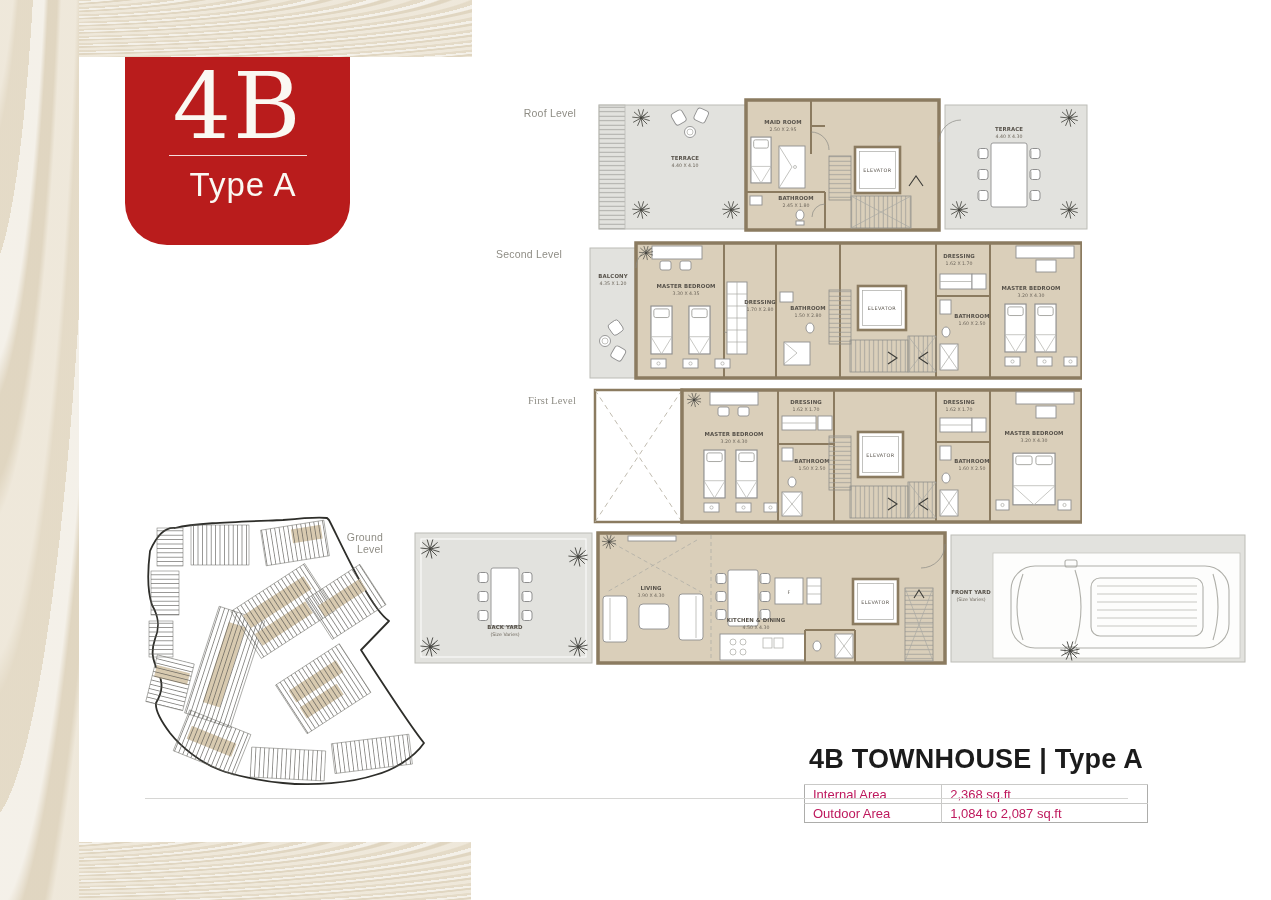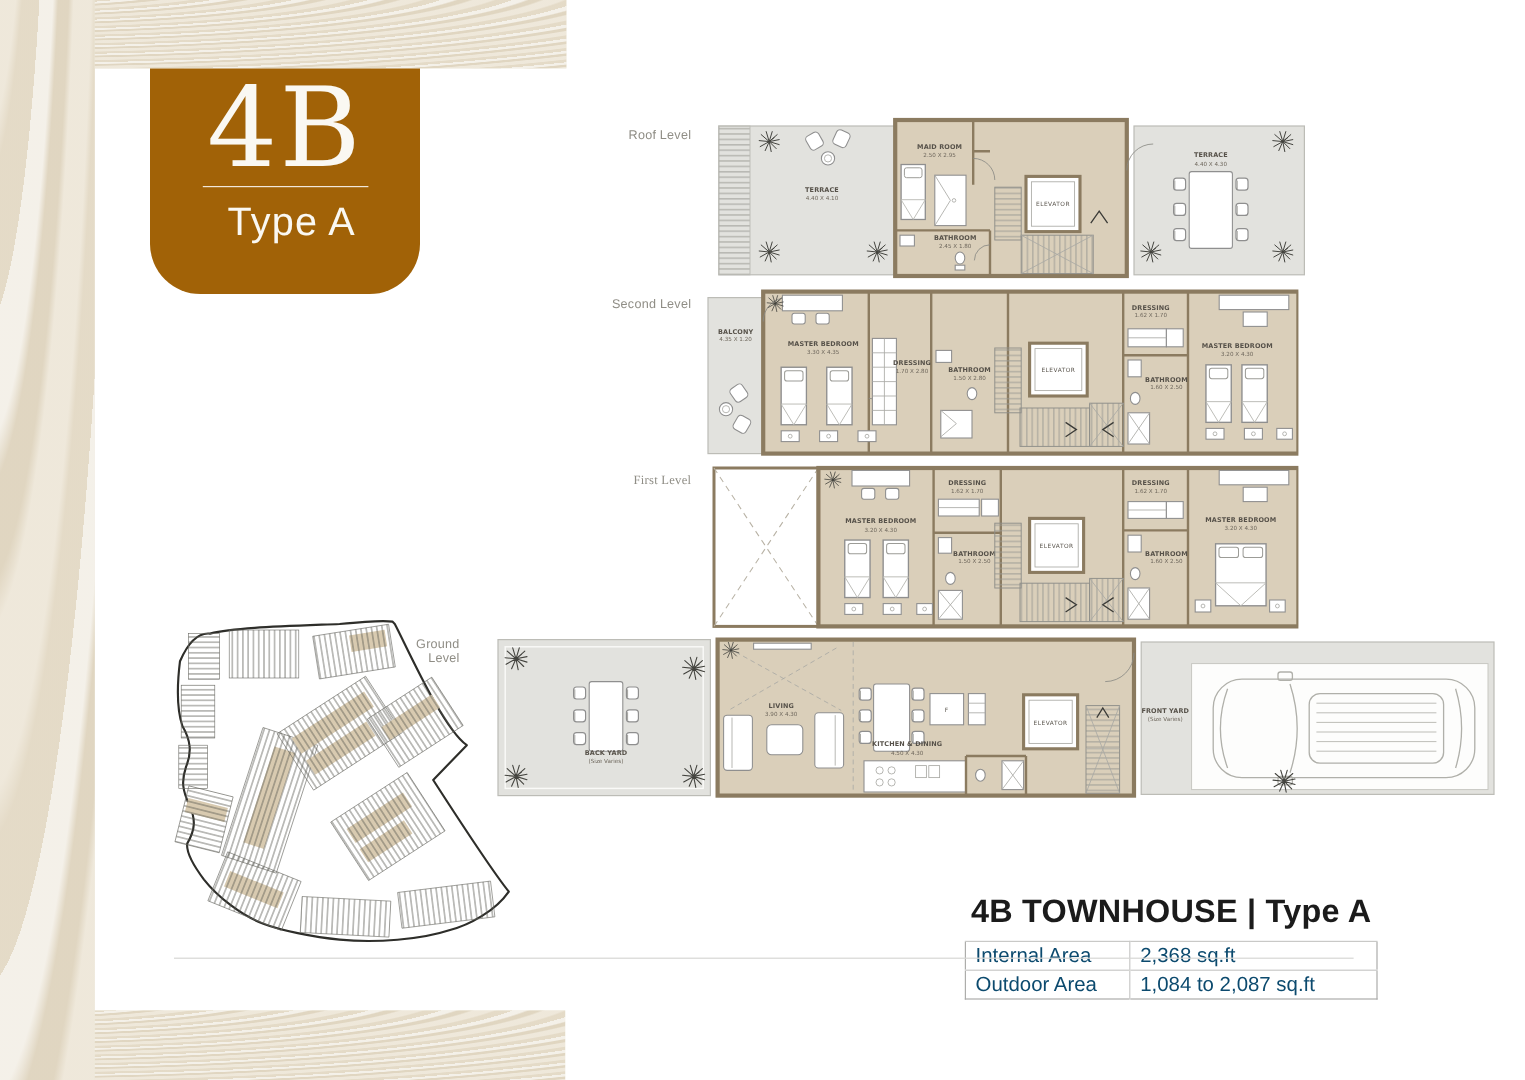--- a/index.html
+++ b/index.html
@@ -8,29 +8,29 @@
   
   .tex{position:absolute;background-color:#e7dfce;
     background-image:repeating-radial-gradient(140% 120% at -20% -30%,
       rgba(255,255,255,.55) 0 10px, rgba(213,199,172,.38) 14px 22px,
       rgba(246,241,231,.50) 26px 40px, rgba(222,209,184,.30) 44px 56px);}
   #tex-left{left:0;top:0;width:79px;height:900px;}
   #tex-top{left:79px;top:0;width:393px;height:57px;}
   #tex-bottom{left:79px;top:842px;width:392px;height:58px;}
   
   #badge{position:absolute;left:125px;top:57px;width:225px;height:188px;
-    background:#a16207;border-radius:0 0 42px 42px;text-align:center;color:#faf8f2;}
+    background:#b91c1c;border-radius:0 0 42px 42px;text-align:center;color:#faf8f2;}
   .badge-code{font-family:"DejaVu Serif",serif;font-size:92px;line-height:1.0;
     margin-top:4px;font-weight:400;letter-spacing:2px;}
   .badge-rule{width:138px;height:1px;background:rgba(255,255,255,.85);margin:2px auto 10px auto;}
   .badge-type{font-size:33px;letter-spacing:1px;font-weight:400;padding-left:11px;}
   
   .lvl{position:absolute;font-size:10.5px;color:#8f8d85;text-align:right;letter-spacing:.2px;}
   #lvl-roof{left:492px;top:107px;width:84px;}
-  #lvl-second{left:488px;top:248px;width:88px;}
+  #lvl-second{left:474px;top:248px;width:88px;}
   #lvl-first{left:492px;top:395px;width:84px;font-family:Liberation Serif, serif;}
   #lvl-ground{left:318px;top:531px;width:65px;}
   .plan{position:absolute;}
   
   svg text{font-family:"DejaVu Sans",sans-serif;}
   .rn{font-size:5.4px;font-weight:bold;fill:#57524a;text-anchor:middle;letter-spacing:.1px;}
   .rd{font-size:4.7px;fill:#6e675c;text-anchor:middle;}
   .el{font-size:4.9px;fill:#5a554d;text-anchor:middle;letter-spacing:.4px;}
   .out{fill:#e2e2de;stroke:#bcbcb6;stroke-width:1;}
   .floor{fill:#dacfba;stroke:#8b7b60;stroke-width:3.5;}
@@ -42,21 +42,21 @@
   .stb{stroke:#8f8f8a;stroke-width:.8;}
   .arrow{fill:none;stroke:#3c3c38;stroke-width:1.1;}
   .tanrow{fill:#d8cab0;}
   .sb{stroke:#6a6a64;stroke-width:.5;}
   .elvbox{fill:#fff;stroke:#8b7b60;stroke-width:2.6;}
   
   #summary{position:absolute;left:793px;top:696px;width:366px;}
   .sum-title{font-size:27px;font-weight:bold;color:#1b1b1b;text-align:center;letter-spacing:.2px;margin-top:48px;}
   #summary table{border-collapse:collapse;width:344px;margin:9px 0 0 11px;
     border:1px solid #adadab;}
-  #summary td{font-size:17px;color:#0c4a6e;padding:1.5px 8px;height:15px;
+  #summary td{font-size:13px;color:#be185d;padding:1.5px 8px;height:15px;
     border-top:1px solid #c9c9c7;}
   #summary td.lab{width:40%;border-right:1px solid #c9c9c7;}
   #summary td.val{}
   #summary tr.total td{background:#c7c7c5;}
   #bottom-rule{position:absolute;left:145px;top:798px;width:983px;height:1px;background:#d6d6d4;}
 </style>
 </head>
 <body>
 
 <div class="page">

